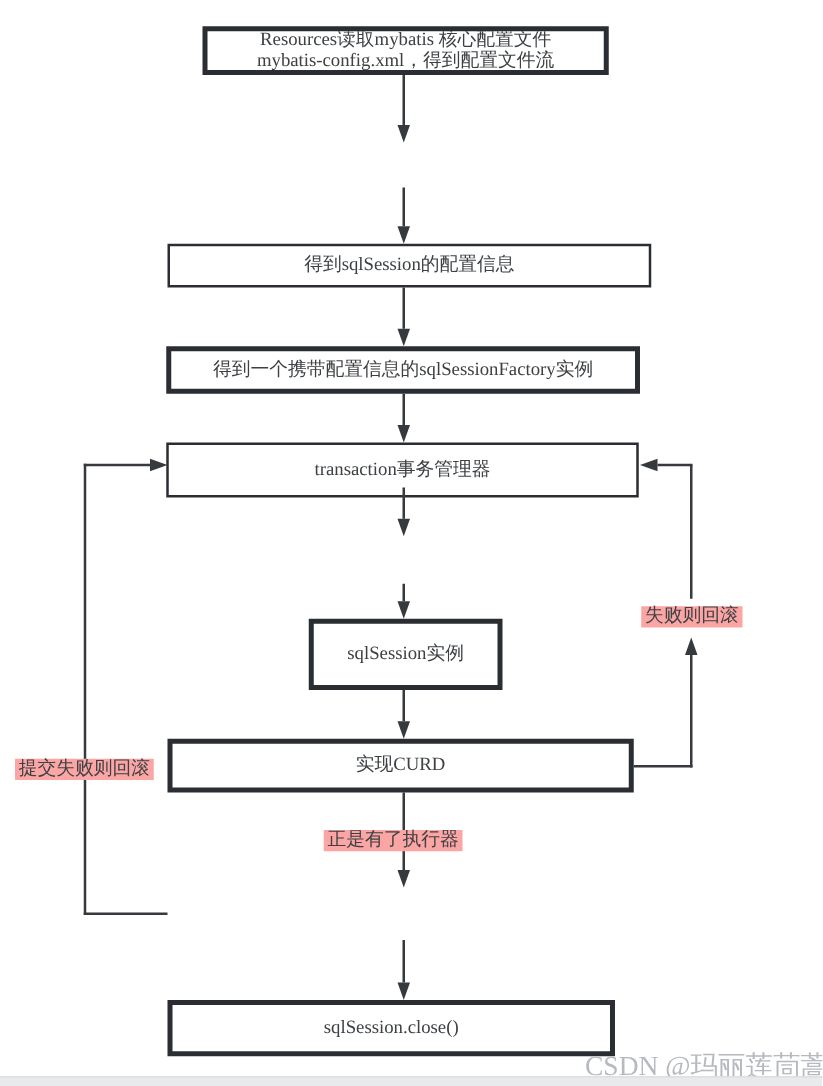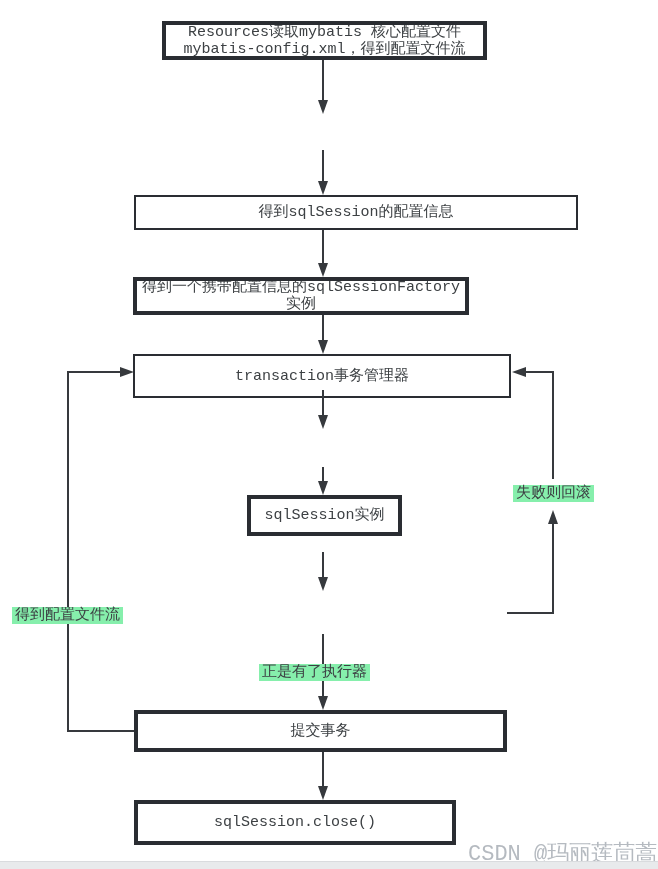--- a/index.html
+++ b/index.html
@@ -1,76 +1,76 @@
 <!DOCTYPE html>
 <html><head>
 <meta charset="utf-8">
 <style>
   html,body { margin:0; padding:0; background:#fff; }
   .stage {
     position:relative; width:658px; height:869px; background:#ffffff;
-    font-family:Liberation Mono, monospace; overflow:hidden;
+    font-family:Liberation Serif, serif; overflow:hidden;
   }
   .box {
     position:absolute; box-sizing:border-box; background:#ffffff;
     border:2px solid #2a2d32;
     display:flex; align-items:center; justify-content:center;
     text-align:center; font-size:15px; color:#3d4144; line-height:17px;
     overflow:hidden;
   }
   .box.thick { border-width:4px; }
   .prewrap { white-space:pre-line; }
   .vline { position:absolute; width:2px; background:#36393d; }
   .hline { position:absolute; height:2px; background:#36393d; }
   .arr { position:absolute; width:0; height:0; }
   .arr-down  { border-left:5px solid transparent; border-right:5px solid transparent; border-top:14px solid #36393d; }
   .arr-up    { border-left:5px solid transparent; border-right:5px solid transparent; border-bottom:14px solid #36393d; }
   .arr-right { border-top:5px solid transparent; border-bottom:5px solid transparent; border-left:14px solid #36393d; }
   .arr-left  { border-top:5px solid transparent; border-bottom:5px solid transparent; border-right:14px solid #36393d; }
   .elabel {
-    position:absolute; background:#86efac; font-size:15px; color:#3d4144;
+    position:absolute; background:#fca5a5; font-size:15px; color:#3d4144;
     line-height:17px; padding:0 3px; white-space:nowrap;
   }
   .wm { position:absolute; left:468px; top:838px; font-size:22px; color:#b5bac0; white-space:nowrap; }
   .strip { position:absolute; left:0; top:861px; width:658px; height:8px; background:#e8eaec; border-top:1px solid #d9dbde; }
 </style>
 </head>
 <body>
 
 <div class="stage">
 
   <div class="box thick" style="left:162px;top:21px;width:325px;height:39px">
     <span class="prewrap">Resources读取mybatis 核心配置文件
 mybatis-config.xml，得到配置文件流</span>
   </div>
 
 
-  <div class="box" style="left:134px;top:195px;width:444px;height:35px">
+  <div class="box" style="left:134px;top:195px;width:387px;height:35px">
     <span>得到sqlSession的配置信息</span>
   </div>
 
-  <div class="box thick" style="left:133px;top:277px;width:336px;height:38px">
+  <div class="box thick" style="left:133px;top:277px;width:379px;height:38px">
     <span>得到一个携带配置信息的sqlSessionFactory实例</span>
   </div>
 
   <div class="box" style="left:133px;top:354px;width:378px;height:44px">
     <span>transaction事务管理器</span>
   </div>
 
 
-  <div class="box thick" style="left:247px;top:495px;width:155px;height:41px">
+  <div class="box thick" style="left:247px;top:495px;width:155px;height:57px">
     <span>sqlSession实例</span>
   </div>
 
-
-  <div class="box thick" style="left:134px;top:710px;width:373px;height:42px">
-    <span>提交事务</span>
+  <div class="box thick" style="left:134px;top:591px;width:373px;height:43px">
+    <span>实现CURD</span>
   </div>
 
-  <div class="box thick" style="left:134px;top:800px;width:322px;height:45px">
+
+  <div class="box thick" style="left:134px;top:800px;width:358px;height:45px">
     <span>sqlSession.close()</span>
   </div>
 
   <div>
     <div class="vline" style="left:322px;top:60px;height:40px"></div>
     <div class="arr arr-down" style="left:318px;top:100px"></div>
   </div>
 
   <div>
     <div class="vline" style="left:322px;top:150px;height:31px"></div>
@@ -123,19 +123,19 @@
     <div class="hline" style="left:507px;top:612px;width:47px"></div>
     <div class="vline" style="left:552px;top:524px;height:90px"></div>
     <div class="arr arr-up" style="left:548px;top:510px"></div>
     <div class="vline" style="left:552px;top:372px;height:107px"></div>
     <div class="hline" style="left:526px;top:371px;width:28px"></div>
     <div class="arr arr-left" style="left:512px;top:367px"></div>
   </div>
 
   <div class="elabel" style="left:259px;top:664px">正是有了执行器</div>
   <div class="elabel" style="left:513px;top:485px">失败则回滚</div>
-  <div class="elabel" style="left:12px;top:607px">得到配置文件流</div>
+  <div class="elabel" style="left:12px;top:607px">提交失败则回滚</div>
 
   <div class="wm">CSDN @玛丽莲茼蒿</div>
 
   <div class="strip"></div>
 
 </div>
 
 </body></html>

